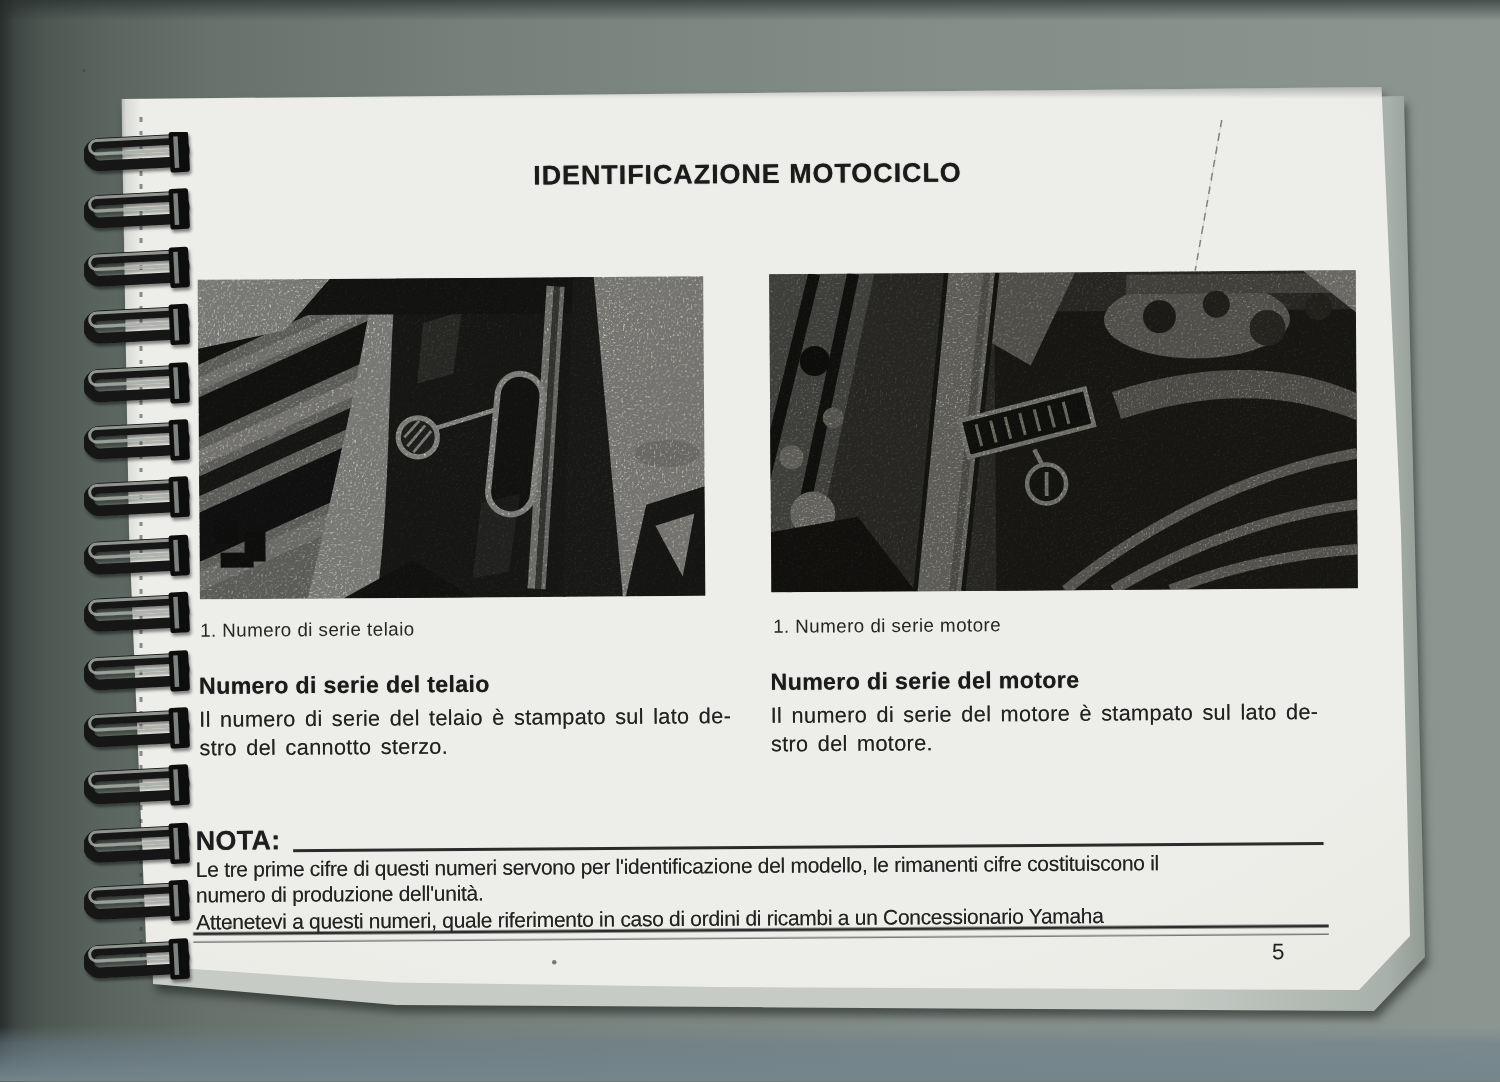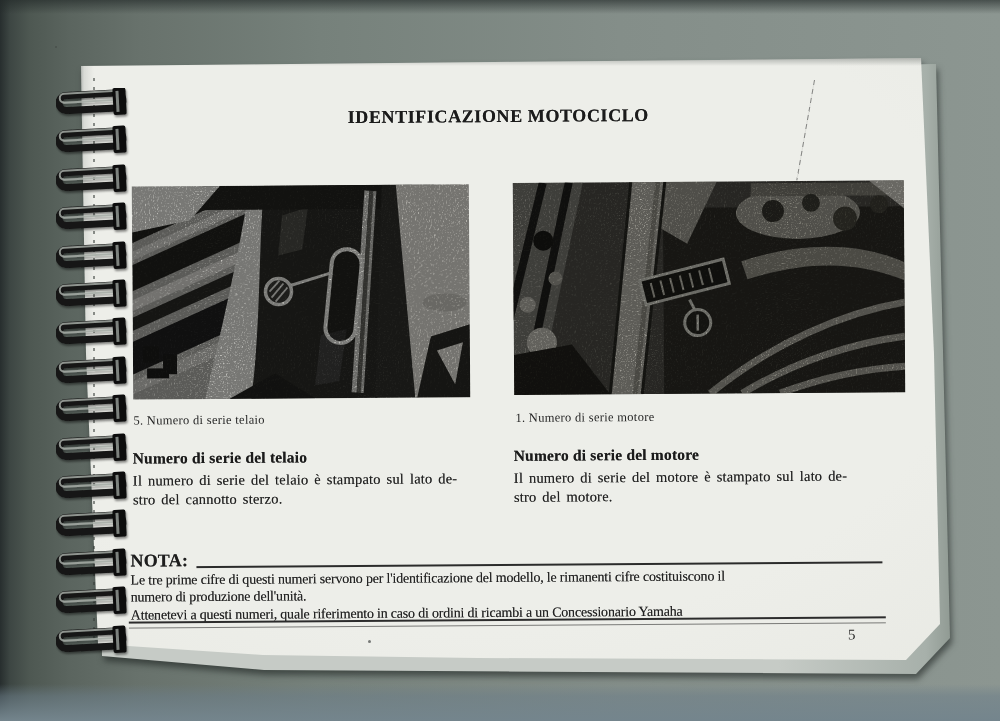--- a/index.html
+++ b/index.html
@@ -1,17 +1,17 @@
 <!DOCTYPE html>
 <html><head>
 <meta charset="utf-8">
 <style>
   html,body{margin:0;padding:0;background:#6e7872;}
   #scene{position:relative;width:1000px;height:721px;overflow:hidden;
-    font-family:Liberation Serif, serif;
+    font-family:Liberation Sans, sans-serif;
     background:linear-gradient(90deg,#272e2e 0px,#3d4643 10px,#4e5852 30px,#5b655f 70px,#68726c 140px,#76817b 320px,#848e89 620px,#8c9691 1000px);}
   #top-band{position:absolute;left:0;top:0;width:1000px;height:14px;
     background:linear-gradient(180deg,rgba(35,42,41,.65),rgba(35,42,41,0));}
   #bottom-band{position:absolute;left:0;top:684px;width:1000px;height:37px;
     background:linear-gradient(180deg,rgba(110,128,138,0),rgba(108,126,137,.55) 12px,#74858d 100%);}
   #book{position:absolute;left:0;top:0;width:1000px;height:721px;
     filter:drop-shadow(2px 5px 3px rgba(22,28,26,.55));}
   #paper-under{position:absolute;left:84px;top:58px;width:868px;height:618px;
     background:linear-gradient(90deg,#c6cbc6 80%,#a7b0aa 97%,#8f9992 100%);
     clip-path:polygon(10px 20px,852px 6px,866px 580px,832px 616px,180px 612px,18px 598px);}
@@ -178,21 +178,21 @@
           </g>
         </g>
         <line x1="176" y1="118" x2="181" y2="128" stroke="#ececdf" stroke-width="3"></line>
         <circle cx="184" cy="141" r="13" fill="#2c2b25" stroke="#ececdf" stroke-width="3"></circle>
         <line x1="184" y1="133" x2="184" y2="149" stroke="#ececdf" stroke-width="2.5"></line>
       </g>
       <rect width="391" height="212" filter="url(#gr1)" opacity="0.55"></rect>
       <rect width="391" height="212" filter="url(#gr2)" opacity="0.4"></rect>
     </svg>
 
-    <div class="abs caption" style="left:133px;top:411px">5.  Numero di serie telaio</div>
+    <div class="abs caption" style="left:133px;top:411px">1.  Numero di serie telaio</div>
     <div class="abs caption" style="left:515px;top:411px">1. Numero di serie motore</div>
 
     <div class="abs heading" style="left:132px;top:447px">Numero di serie del telaio</div>
     <div class="abs heading" style="left:513px;top:447px">Numero di serie del motore</div>
 
     <div class="abs bodytext" style="left:132px;top:469px">
       <div>Il numero di serie del telaio è stampato sul lato de-</div>
       <div>stro del cannotto sterzo.</div>
     </div>
     <div class="abs bodytext" style="left:513px;top:469px">

